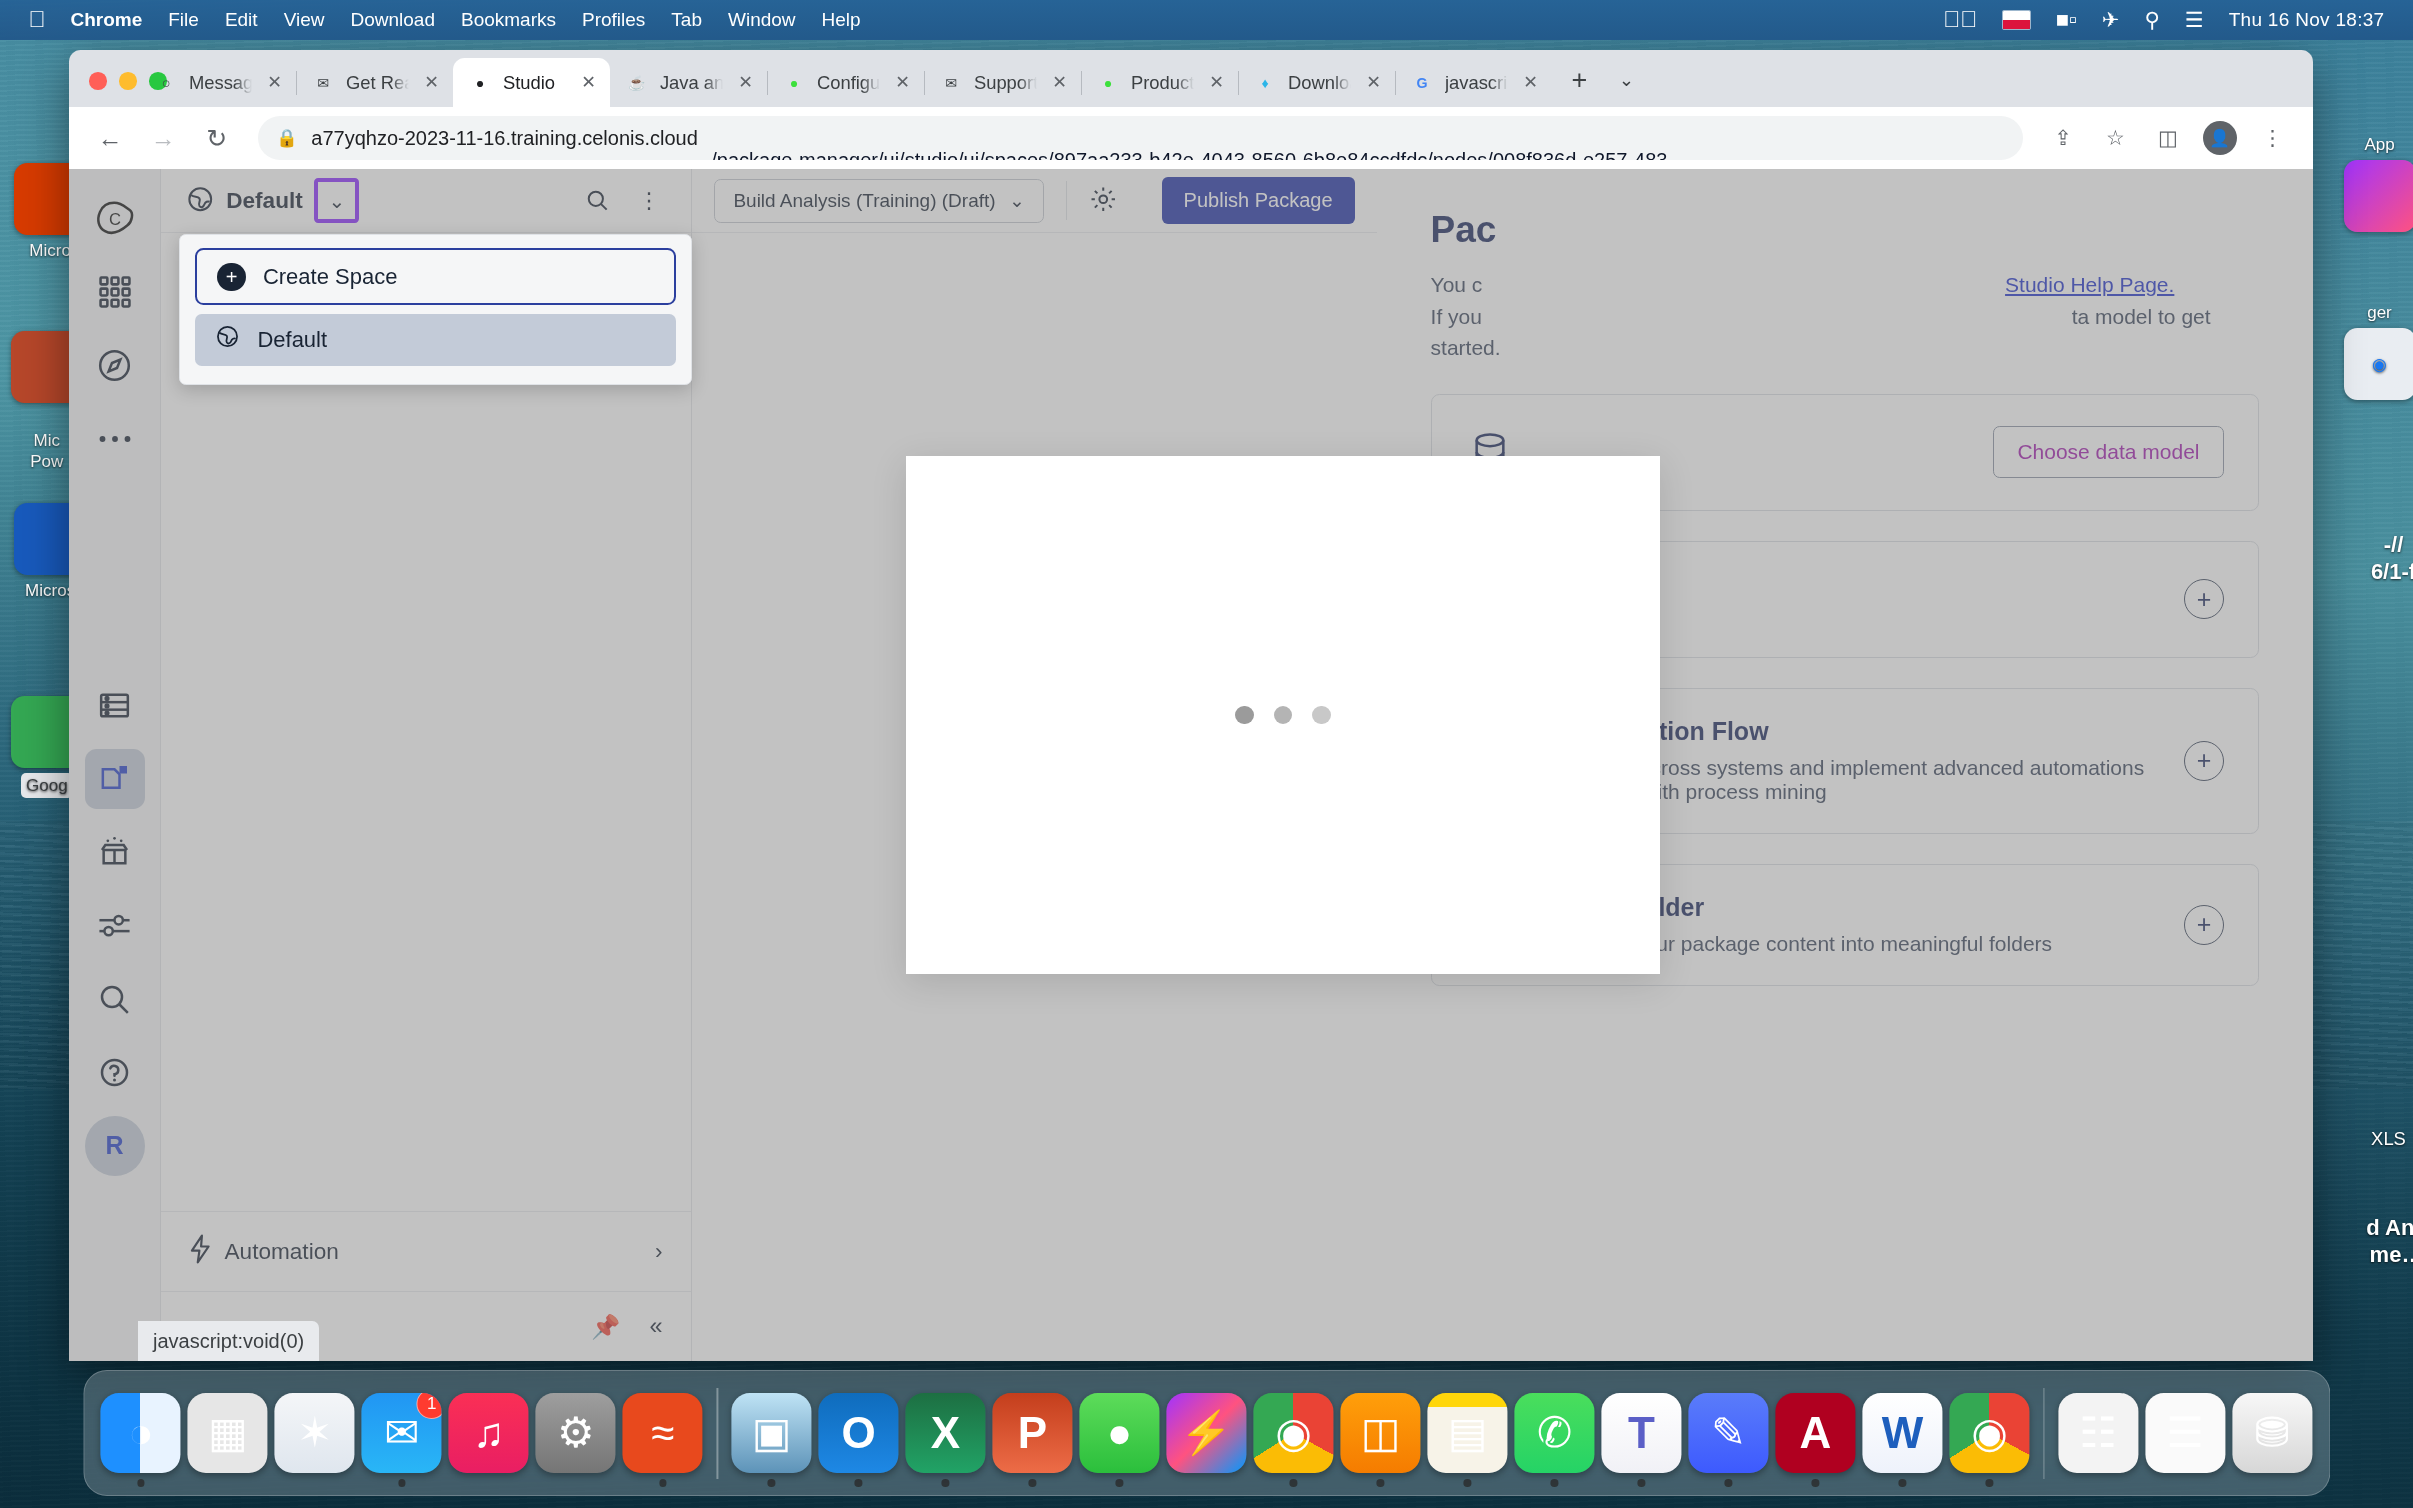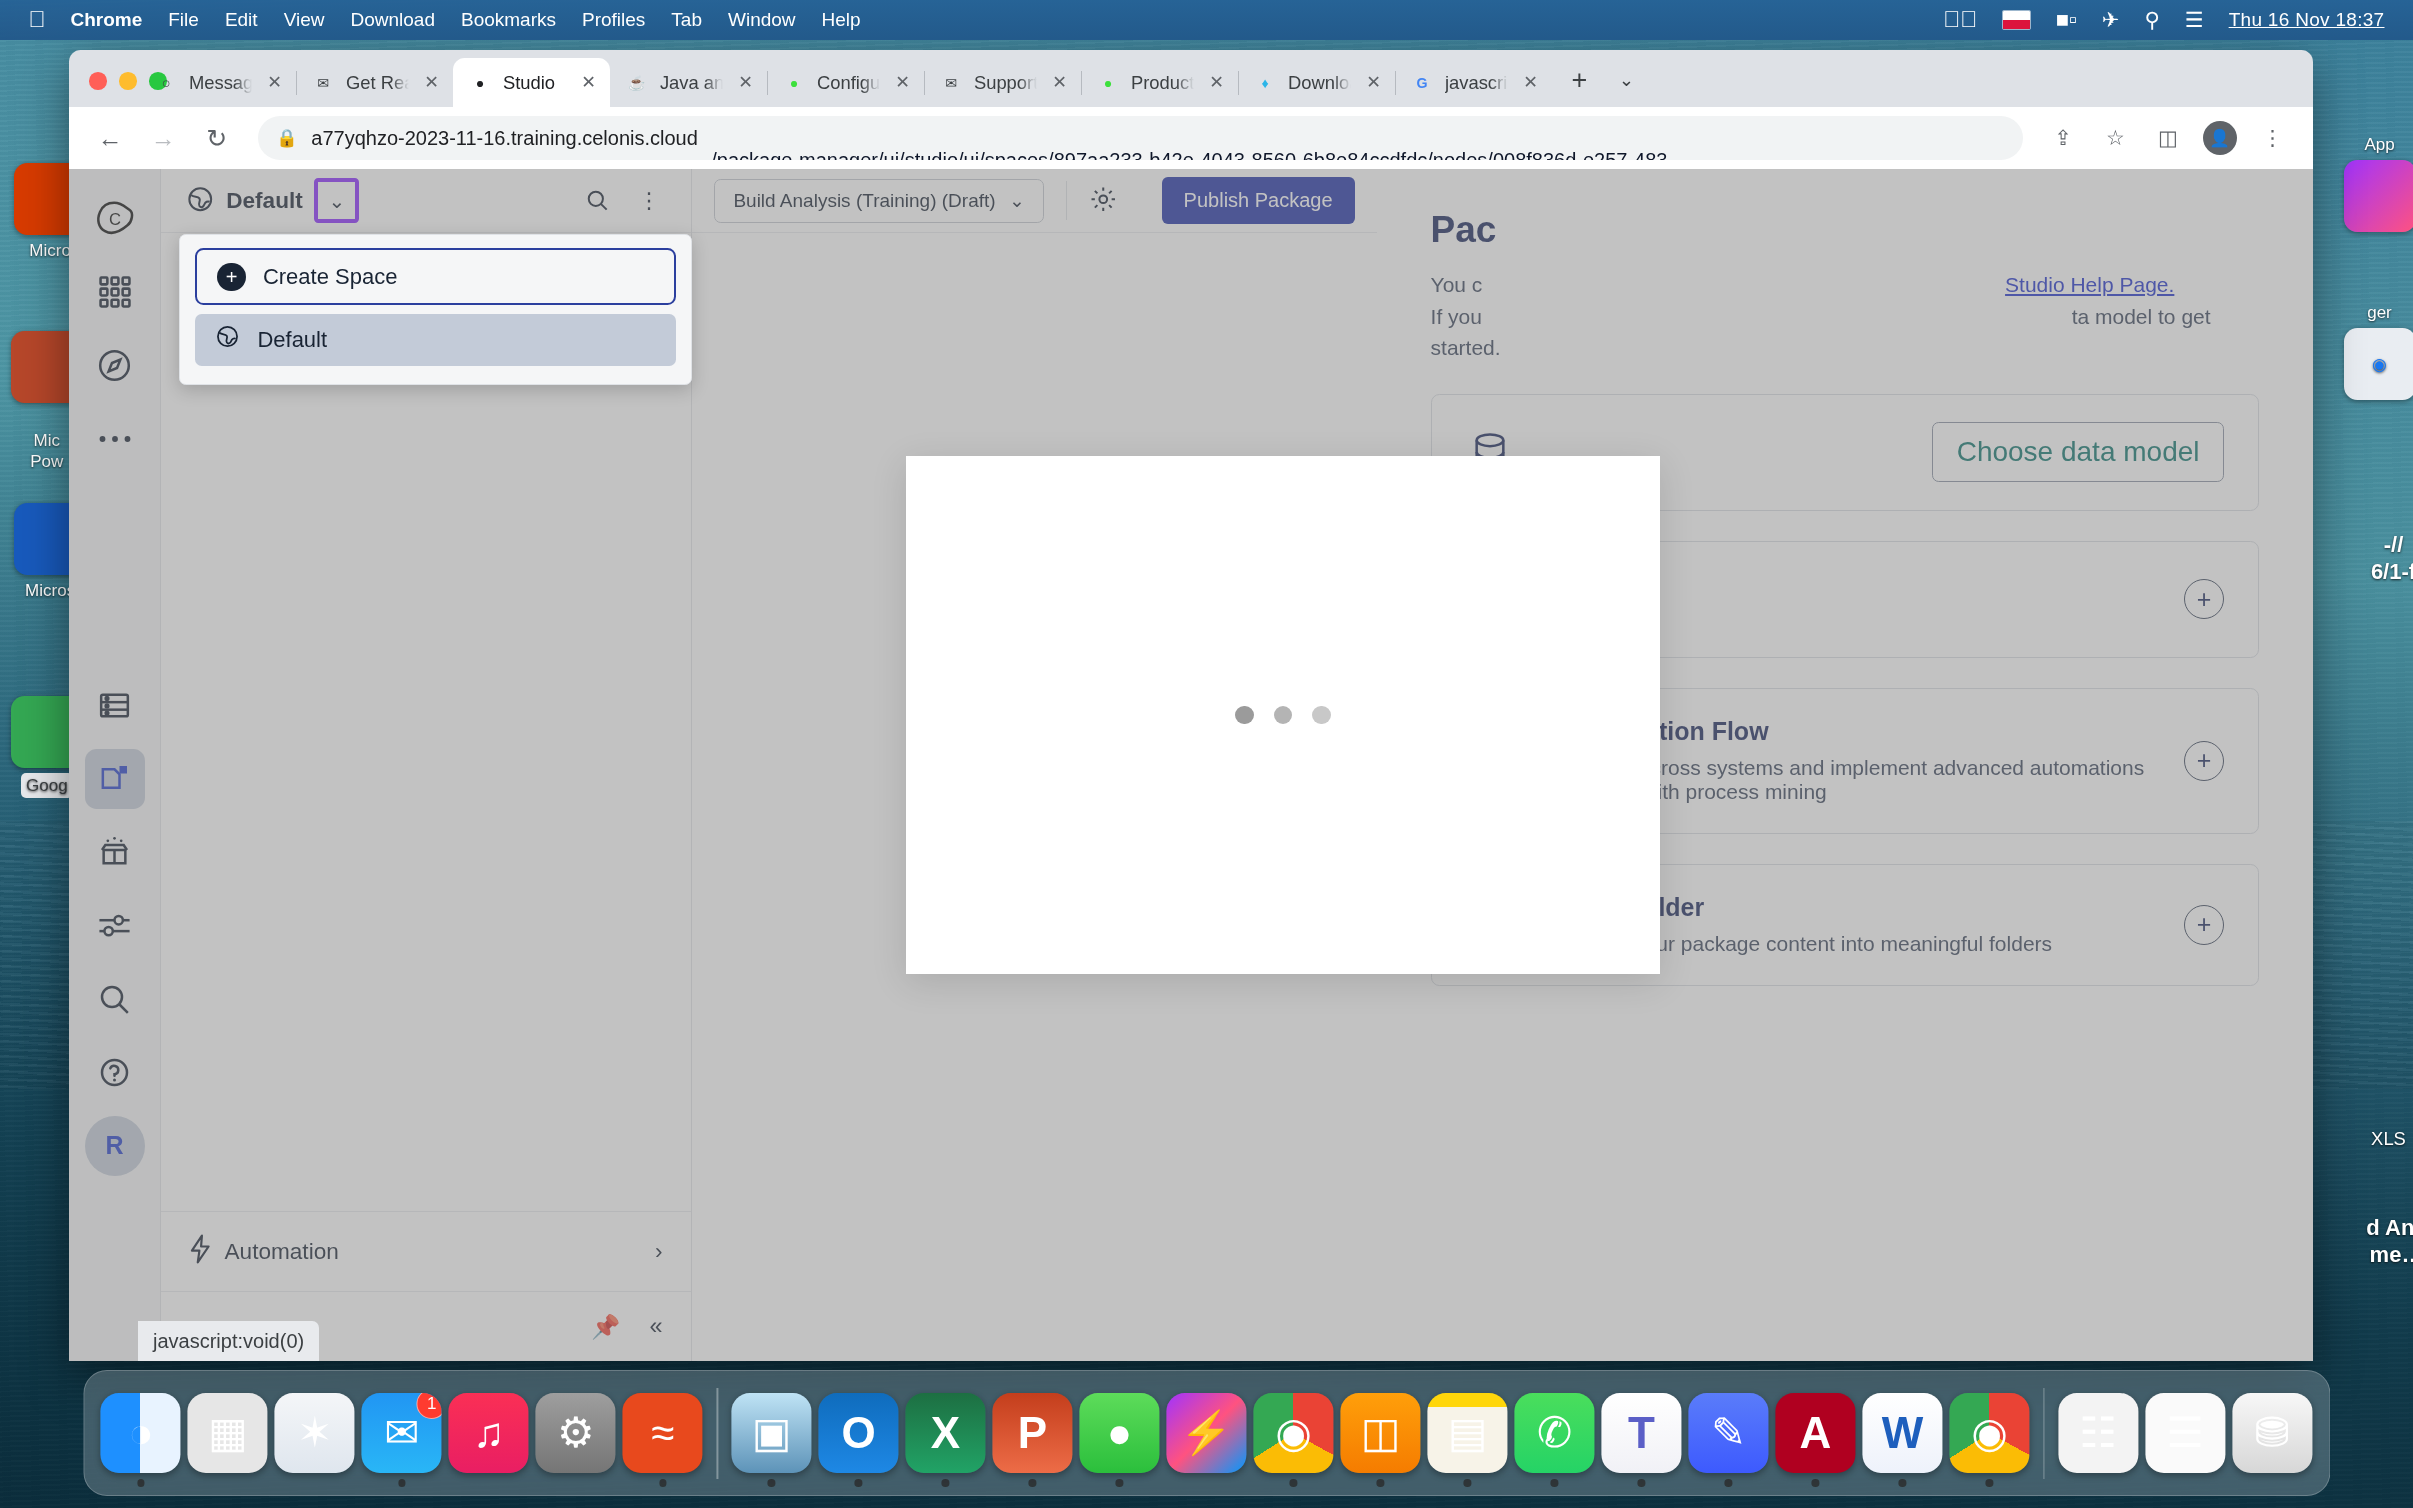--- a/index.html
+++ b/index.html
@@ -35,21 +35,21 @@
     position: absolute; top:0; left:0; width:2413px; height:40px;
     background: linear-gradient(180deg, rgba(38,98,150,0.96), rgba(34,88,138,0.96));
     backdrop-filter: blur(10px);
     display:flex; align-items:center; color:#fff; font-size:19px; z-index:50;
   }
   #menubar .apple { margin: 0 25px 0 28.5px; font-size:22.6px; line-height:1; }
   #menubar .mitem { margin-right:26px; white-space:nowrap;text-align:right; }
   #menubar .mitem.bold { font-weight:bold; }
   #menubar .spacer { flex:1; }
   #menubar .status { display:flex; align-items:center; gap:25px; margin-right:28.5px; }
-  #menubar .clock { font-size:19px; letter-spacing:0.3px;text-decoration:underline; }
+  #menubar .clock { font-size:19px; letter-spacing:0.3px; }
   .flagpl { width:28.5px;height:20px;border:0.8px solid rgba(255,255,255,.55);border-radius:1.7px;overflow:hidden;
             display:flex;flex-direction:column; position:relative;}
   .flagpl i { display:block;height:50%; }
   .flagpl i.w { background:#fff; } .flagpl i.r { background:#dc143c; }
 
   
   #chrome-window {
     position:absolute; left:69px; top:50px; width:2244px; height:1311px;
     background:#dee1e6; border-radius:11.7px 11.7px 0 0; box-shadow:0 15px 50px rgba(0,0,0,.45);
     overflow:hidden; z-index:20;
@@ -139,21 +139,21 @@
   .pkg-desc { font-size:21px; color:#3a465c; line-height:1.5; }
   .pkg-desc a { color:#2233cc; text-decoration:underline; }
 
   .card { margin-top:30px; border:0.8px solid #d9dde3; border-radius:8.4px; padding:28.5px 34px;
           display:flex; align-items:center; gap:28.5px; min-height:117px; }
   .card .cicon { width:49px; flex:none; display:flex; align-items:center; justify-content:center; color:#19275c;}
   .card .ctext { flex:1; min-width:0;}
   .card .ctitle { font-size:25px; font-weight:bold; color:#19275c; margin-bottom:10px;}
   .card .cdesc { font-size:21px; color:#3a465c; }
   .card .caction { flex:none; }
-  .btn-outline { border:1.7px solid #8a93a3; border-radius:6.7px; padding:13.4px 23.5px; font-size:28px; color:#0f766e;}
+  .btn-outline { border:1.7px solid #8a93a3; border-radius:6.7px; padding:13.4px 23.5px; font-size:21px; color:#a21caf;}
   .plus-circle { width:40px;height:40px;border:1.7px solid #3a465c;border-radius:50%;display:flex;
                  align-items:center;justify-content:center; color:#19275c; font-size:25px; line-height:1;}
 
   
   #loading-modal { position:absolute; left:837px; top:287px; width:754px; height:518px; background:#fff;
                    z-index:10; display:flex; align-items:center; justify-content:center; gap:20px;
                    box-shadow:0 8.4px 34px rgba(0,0,0,.12); }
   #loading-modal i { width:18.4px;height:18.4px;border-radius:50%;display:block;}
 
   

